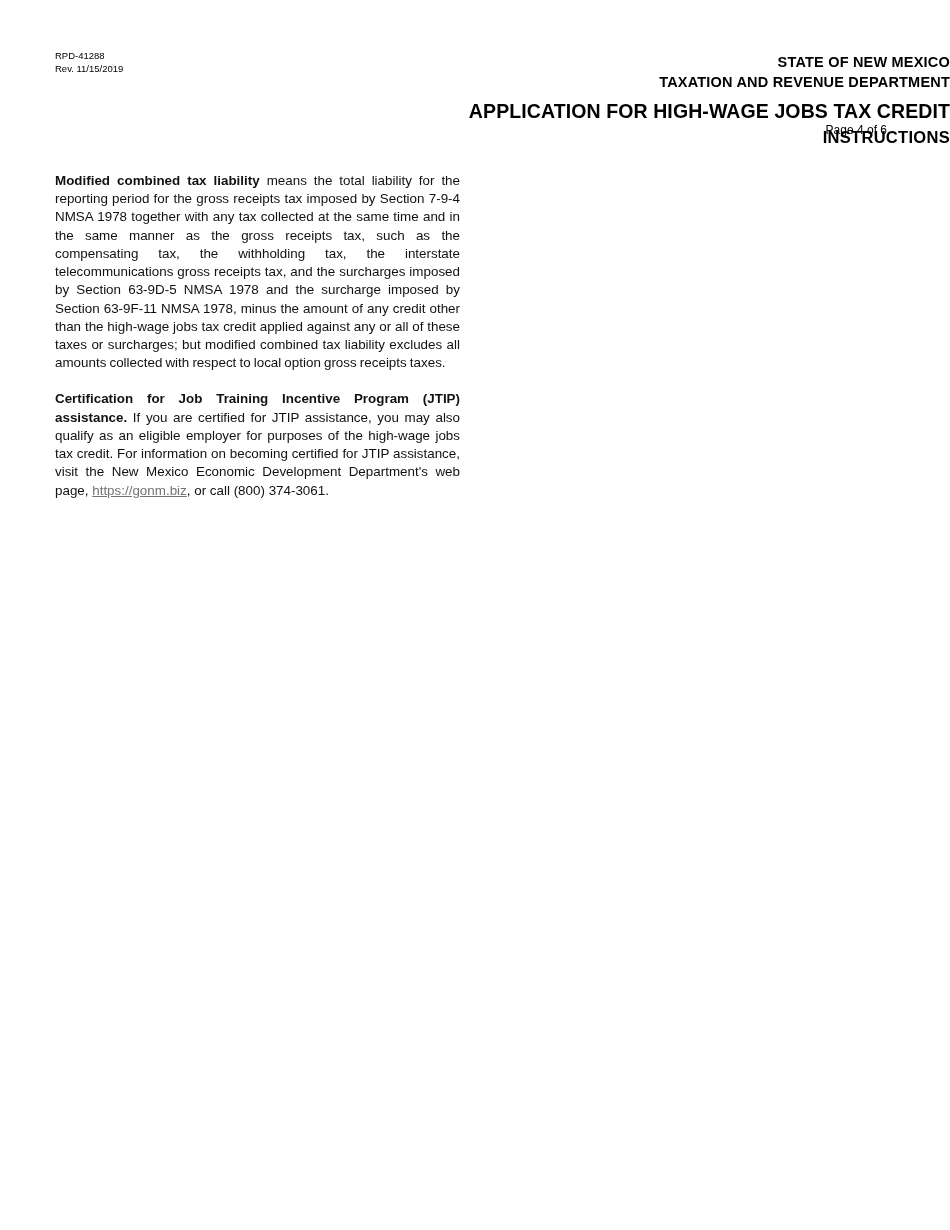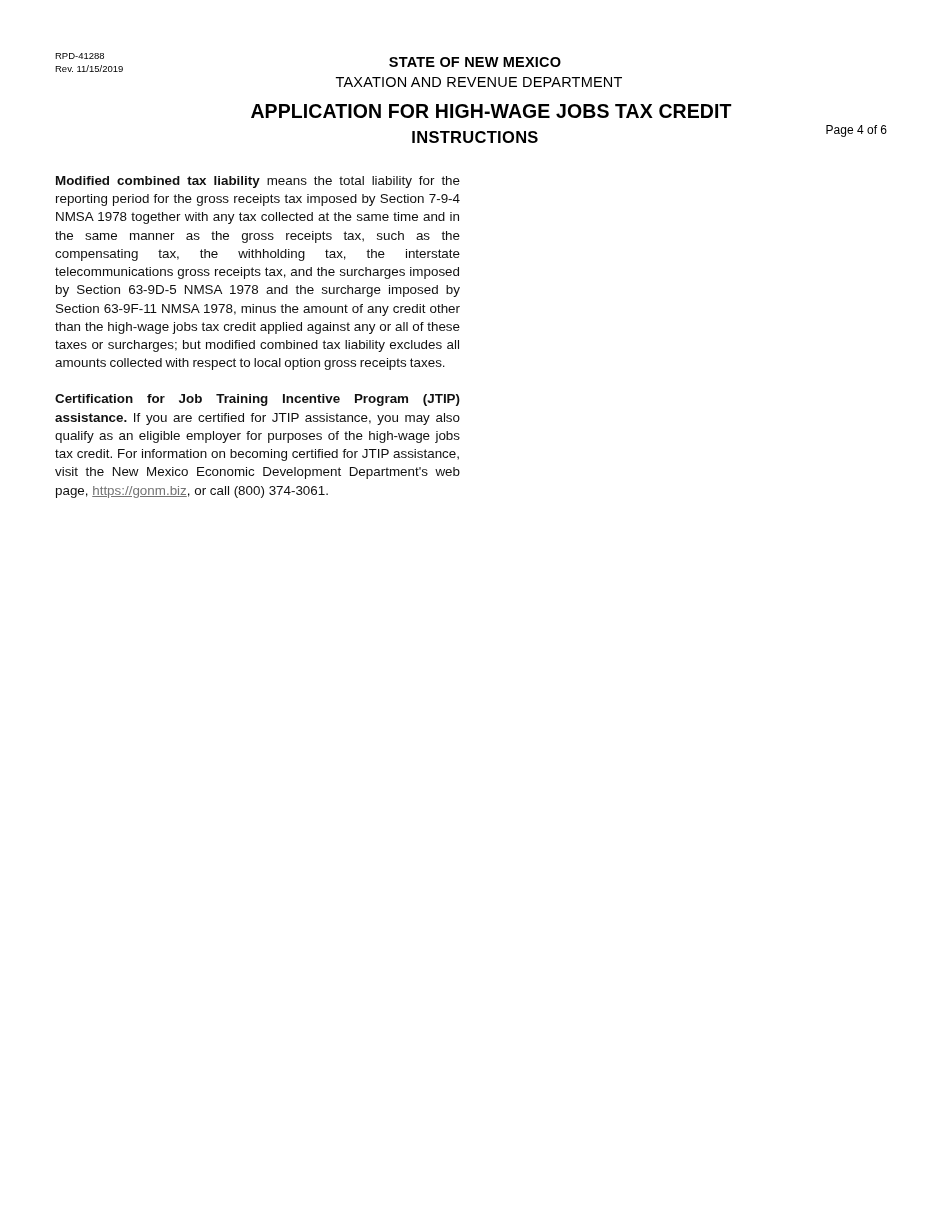--- a/index.html
+++ b/index.html
@@ -32,31 +32,31 @@
     line-height: 1.35;
     color: #000;
   }
 
   
   .header {
     position: absolute;
     left: 0;
     right: 0;
     top: 52px;
-    text-align: center;
+    text-align: right;
   }
   .header .line1 {
     font-size: 14.5px;
     font-weight: bold;
     letter-spacing: 0.2px;
     line-height: 1.4;
   }
   .header .line2 {
     font-size: 14.5px;
-    font-weight: normal;
+    font-weight: bold;
     letter-spacing: 0.2px;
     line-height: 1.4;
     padding-left: 8px;
   }
   .header .line3 {
     font-size: 19.5px;
     font-weight: bold;
     letter-spacing: 0.1px;
     margin-top: 5px;
     line-height: 1.35;

